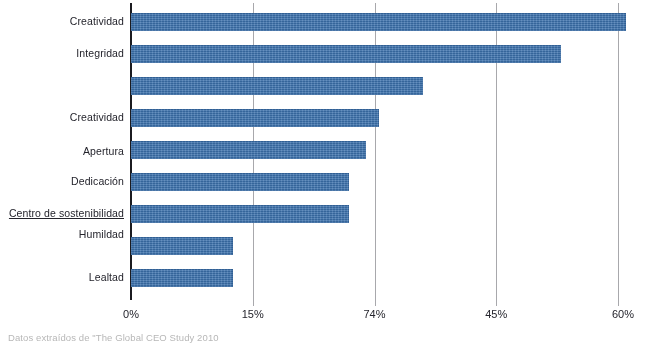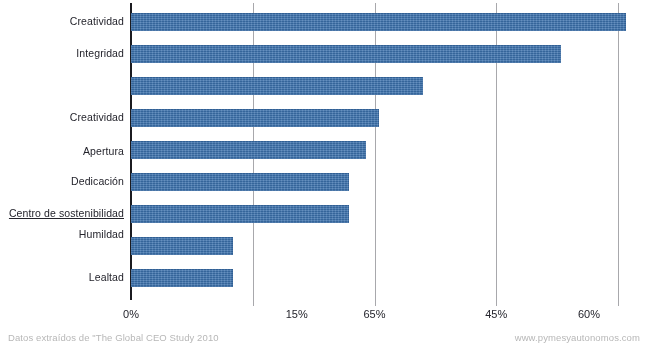--- a/index.html
+++ b/index.html
@@ -118,35 +118,34 @@
       <div class="y-label" style="top: 175px; color: rgb(36, 36, 44);">Dedicación</div>
       <div class="y-label" style="top: 207px; color: rgb(36, 36, 44); text-decoration: underline;">Centro de sostenibilidad</div>
       <div class="y-label" style="top: 228px; color: rgb(36, 36, 44); padding-left: 45px;">Humildad</div>
       <div class="y-label" style="top: 271px; color: rgb(36, 36, 44); padding-left: 24px;">Lealtad</div>
     </div>
 
   <div id="plot">
     <div id="axis-line"></div>
   <div class="x-tick-label" style="left: 0px;">0%</div>
       <div class="gridline" style="left: 121.75px;"></div>
-      <div class="x-tick-label" style="left: 121.75px; margin-left: 44px;">15%</div>
+      <div class="x-tick-label" style="left: 121.75px;">15%</div>
       <div class="gridline" style="left: 243.5px;"></div>
-      <div class="x-tick-label" style="left: 243.5px;">65%</div>
+      <div class="x-tick-label" style="left: 243.5px;">74%</div>
       <div class="gridline" style="left: 365.25px;"></div>
       <div class="x-tick-label" style="left: 365.25px;">45%</div>
       <div class="gridline" style="left: 487px;"></div>
-      <div class="x-tick-label" style="left: 458px;">60%</div>
+      <div class="x-tick-label" style="left: 492px;">60%</div>
       <div class="bar" title="Creatividad: 61%" style="left: 0px; top: 13px; height: 18px; width: 495.117px; background-color: rgb(59, 113, 173);"></div>
       <div class="bar" title="Integridad: 53%" style="left: 0px; top: 45px; height: 18px; width: 430.183px; background-color: rgb(59, 113, 173);"></div>
       <div class="bar" title="Mentalidad Global: 36%" style="left: 0px; top: 77px; height: 18px; width: 292.2px; background-color: rgb(59, 113, 173);"></div>
       <div class="bar" title="Influencia: 30.5%" style="left: 0px; top: 109px; height: 18px; width: 247.558px; background-color: rgb(59, 113, 173);"></div>
       <div class="bar" title="Apertura: 29%" style="left: 0px; top: 141px; height: 18px; width: 235.383px; background-color: rgb(59, 113, 173);"></div>
       <div class="bar" title="Dedicación: 26.8%" style="left: 0px; top: 173px; height: 18px; width: 217.527px; background-color: rgb(59, 113, 173);"></div>
       <div class="bar" title="Centro de sostenibilidad: 26.8%" style="left: 0px; top: 205px; height: 18px; width: 217.527px; background-color: rgb(59, 113, 173);"></div>
       <div class="bar" title="Humildad: 12.6%" style="left: 0px; top: 237px; height: 18px; width: 102.27px; background-color: rgb(59, 113, 173);"></div>
       <div class="bar" title="Lealtad: 12.6%" style="left: 0px; top: 269px; height: 18px; width: 102.27px; background-color: rgb(59, 113, 173);"></div>
     </div>
 
   <div id="footer-left">Datos extraídos de "The Global CEO Study 2010</div>
 
-  <div id="footer-right">www.pymesyautonomos.com</div>
 
 </div>
 
 </body></html>

